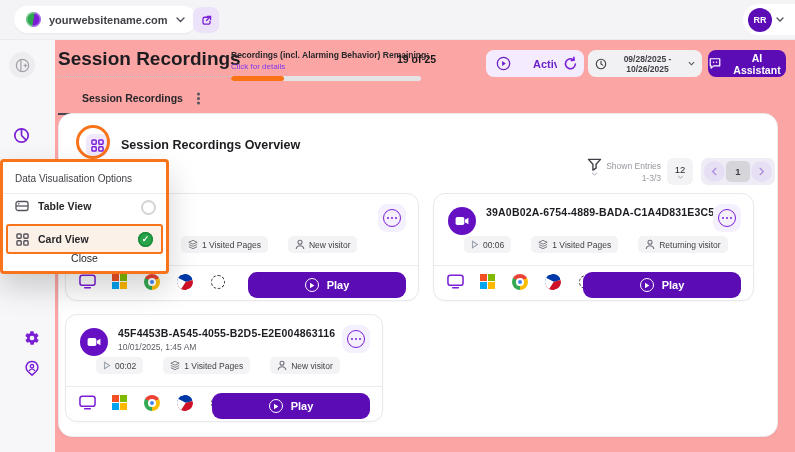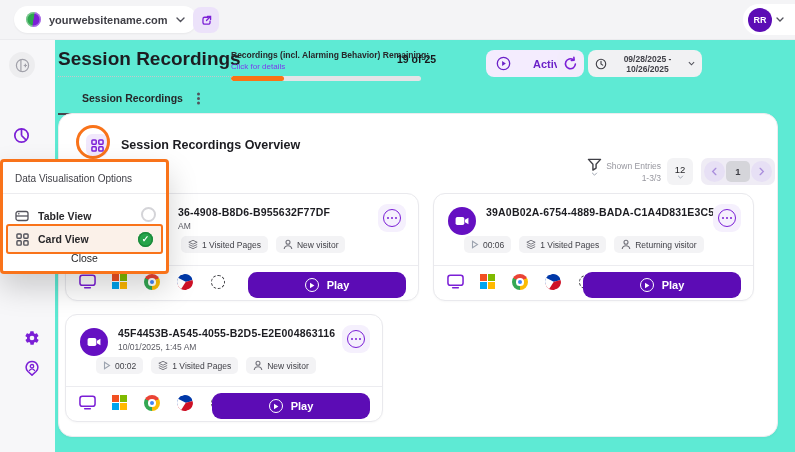--- a/index.html
+++ b/index.html
@@ -1,17 +1,17 @@
 <!DOCTYPE html>
 <html><head>
 <meta charset="utf-8">
 <style>
   *{margin:0;padding:0;box-sizing:border-box}
   body{font-family:"Liberation Sans",sans-serif;background:#e9e9ec}
-  .screen{position:relative;width:795px;height:452px;background:#5eead4;overflow:hidden}
+  .screen{position:relative;width:795px;height:452px;background:#fca5a5;overflow:hidden}
 
   
   .topbar{position:absolute;left:0;top:0;width:795px;height:40px;background:#f4f4f6;border-bottom:1px solid #ebebee}
   .site-pill{position:absolute;left:14px;top:6px;height:27px;background:#fff;border-radius:14px;
     display:flex;align-items:center;gap:8px;padding:0 12px;box-shadow:0 1px 2px rgba(0,0,0,.05);cursor:pointer}
   .favicon{width:15px;height:15px;border-radius:50%;background:linear-gradient(100deg,#2ea84f 0 48%,#7b1fd6 52%);
     box-shadow:inset 0 0 0 1.5px rgba(255,255,255,.35)}
   .site-name{font-size:11px;font-weight:700;color:#3f3f46}
   .chev{display:inline-flex;color:#52525b}
   .share-btn{position:absolute;left:193px;top:7px;width:26px;height:26px;border-radius:8px;background:#ece2fa;
@@ -73,21 +73,21 @@
   .card3{left:6px;top:200px;width:318px;height:108px}
   .cam{position:absolute;left:14px;top:13px;width:28px;height:28px;border-radius:50%;background:#6510c2;
     display:flex;align-items:center;justify-content:center}
   .head-text{position:absolute;left:52px;top:12px}
   .cid{font-size:10.5px;font-weight:700;color:#1c1c21;letter-spacing:.2px;white-space:nowrap}
   .cdate{font-size:8.5px;color:#5b5b63;margin-top:3px}
   .more-btn{position:absolute;right:12px;top:10px;width:28px;height:28px;border-radius:9px;background:#f5f0fd;border:none;
     display:flex;align-items:center;justify-content:center;cursor:pointer}
   .more-ring{width:18px;height:18px;border:1.5px solid #7b1fd6;border-radius:50%;display:flex;align-items:center;justify-content:center}
   .more-dots{width:2.2px;height:2.2px;border-radius:50%;background:#7b1fd6;box-shadow:-4px 0 0 #7b1fd6,4px 0 0 #7b1fd6}
-  .badges{position:absolute;left:30px;top:42px;display:flex;gap:8px}
+  .badges{position:absolute;left:30px;top:42px;display:flex;gap:20px}
   .badge{height:17px;background:#f3f3f5;border-radius:5px;display:flex;align-items:center;gap:4px;padding:0 7px;
     font-size:8.5px;color:#3f3f46;white-space:nowrap}
   .cdivider{position:absolute;left:0;right:0;top:71px;border-top:1px solid #ececf0}
   .cicons{position:absolute;left:0;top:80px;width:100%;height:18px}
   .cicons>*{position:absolute;top:0}
   .ic-monitor{left:13px}
   .ic-win{left:46px;width:15px;height:15px;display:grid;grid-template-columns:7px 7px;grid-template-rows:7px 7px;gap:1px}
   .ic-win span{display:block}
   .ic-chrome{left:78px;width:16px;height:16px;border-radius:50%;position:absolute;
     background:conic-gradient(from -60deg,#ea4335 0 120deg,#fbbc05 0 240deg,#34a853 0 360deg)}
@@ -100,21 +100,21 @@
   .play-ring{width:14px;height:14px;border:1.4px solid #fff;border-radius:50%;display:flex;align-items:center;justify-content:center}
   
   .obscured .head-text{left:112px}
   .obscured .badges{left:115px}
 
   
   .popup{position:absolute;left:0;top:159px;width:169px;height:115px;background:#fff;border:3px solid #f9731a;
     border-radius:4px;z-index:60;box-shadow:0 14px 30px rgba(0,0,0,.18)}
   .popup-title{position:absolute;left:12px;top:11px;font-size:10px;color:#3f3f46}
   .popup-div{position:absolute;left:0;right:0;top:31px;border-top:1px solid #ececef}
-  .opt-row{position:absolute;left:12px;right:10px;top:38px;height:22px;display:flex;align-items:flex-end;
+  .opt-row{position:absolute;left:12px;right:10px;top:38px;height:22px;display:flex;align-items:flex-start;
     justify-content:space-between;cursor:pointer}
   .opt-left{display:flex;align-items:center;gap:9px;font-size:10.5px;font-weight:700;color:#27272a}
   .radio-off{width:15px;height:15px;border:2px solid #d4d4d8;border-radius:50%}
   .opt-card{position:absolute;left:3px;right:3px;top:62px;height:28px;background:#fbf1e9;border:2px solid #f9731a;
     border-radius:3px;display:flex;align-items:center;justify-content:space-between;padding:13px 8px;cursor:pointer}
   .radio-on{width:15px;height:15px;border-radius:50%;background:#27a44a;color:#fff;font-size:9px;font-weight:700;
     display:flex;align-items:center;justify-content:center;box-shadow:inset 0 0 0 1.5px #1d8a3c}
   .popup-close{position:absolute;left:0;right:0;bottom:7px;text-align:center;font-size:10.5px;font-weight:400;color:#27272a;cursor:pointer}
 
   .ring{position:absolute;left:76px;top:125px;width:34px;height:34px;border:3px solid #f9731a;border-radius:50%;z-index:59;pointer-events:none}
@@ -242,20 +242,30 @@
         </svg>
     </span>
     <span>09/28/2025 - 10/26/2025</span>
     <span class="chev">
       <svg width="7" height="5" viewBox="0 0 8 5">
           <path d="M1 1l3 3 3-3" fill="none" stroke="currentColor" stroke-width="1.2"></path>
         </svg>
     </span>
   </button>
 
+  <button class="hbtn ai-btn">
+    <span style="display:flex">
+      <svg width="14" height="13" viewBox="0 0 16 15">
+          <path d="M2.5 2h11v8.2H6.5l-3 2.6v-2.6h-1z" fill="none" stroke="#fff" stroke-width="1.4" stroke-linejoin="round"></path>
+          <circle cx="6.3" cy="6" r=".9" fill="#fff"></circle>
+          <circle cx="9.8" cy="6" r=".9" fill="#fff"></circle>
+        </svg>
+    </span>
+    <span>AI Assistant</span>
+  </button>
 
   <div class="tab-row">
     <div class="tab">
       <span class="tab-label">Session Recordings</span>
       <span class="kebab"></span>
     </div>
   </div>
 
   <div class="panel">
 
@@ -319,24 +329,20 @@
       </button>
     </div>
 
     <div class="card card1 obscured">
       <span class="cam">
         <svg width="14" height="12" viewBox="0 0 24 20">
             <rect x="1" y="3" width="15" height="14" rx="3" fill="#fff"></rect>
             <path d="M17 8l6-3.5v11L17 12z" fill="#fff"></path>
           </svg>
       </span>
-      <div class="head-text">
-        <div class="cid">36-4908-B8D6-B955632F77DF</div>
-        <div class="cdate">AM</div>
-      </div>
       <button class="more-btn">
         <span class="more-ring">
             <span class="more-dots"></span>
           </span>
       </button>
       <div class="badges">
 
         <span class="badge">
           <svg width="10" height="11" viewBox="0 0 12 12">
               <path d="M6 1l5 2.3L6 5.6 1 3.3z" fill="none" stroke="#71717a" stroke-width="1.1" stroke-linejoin="round"></path>

